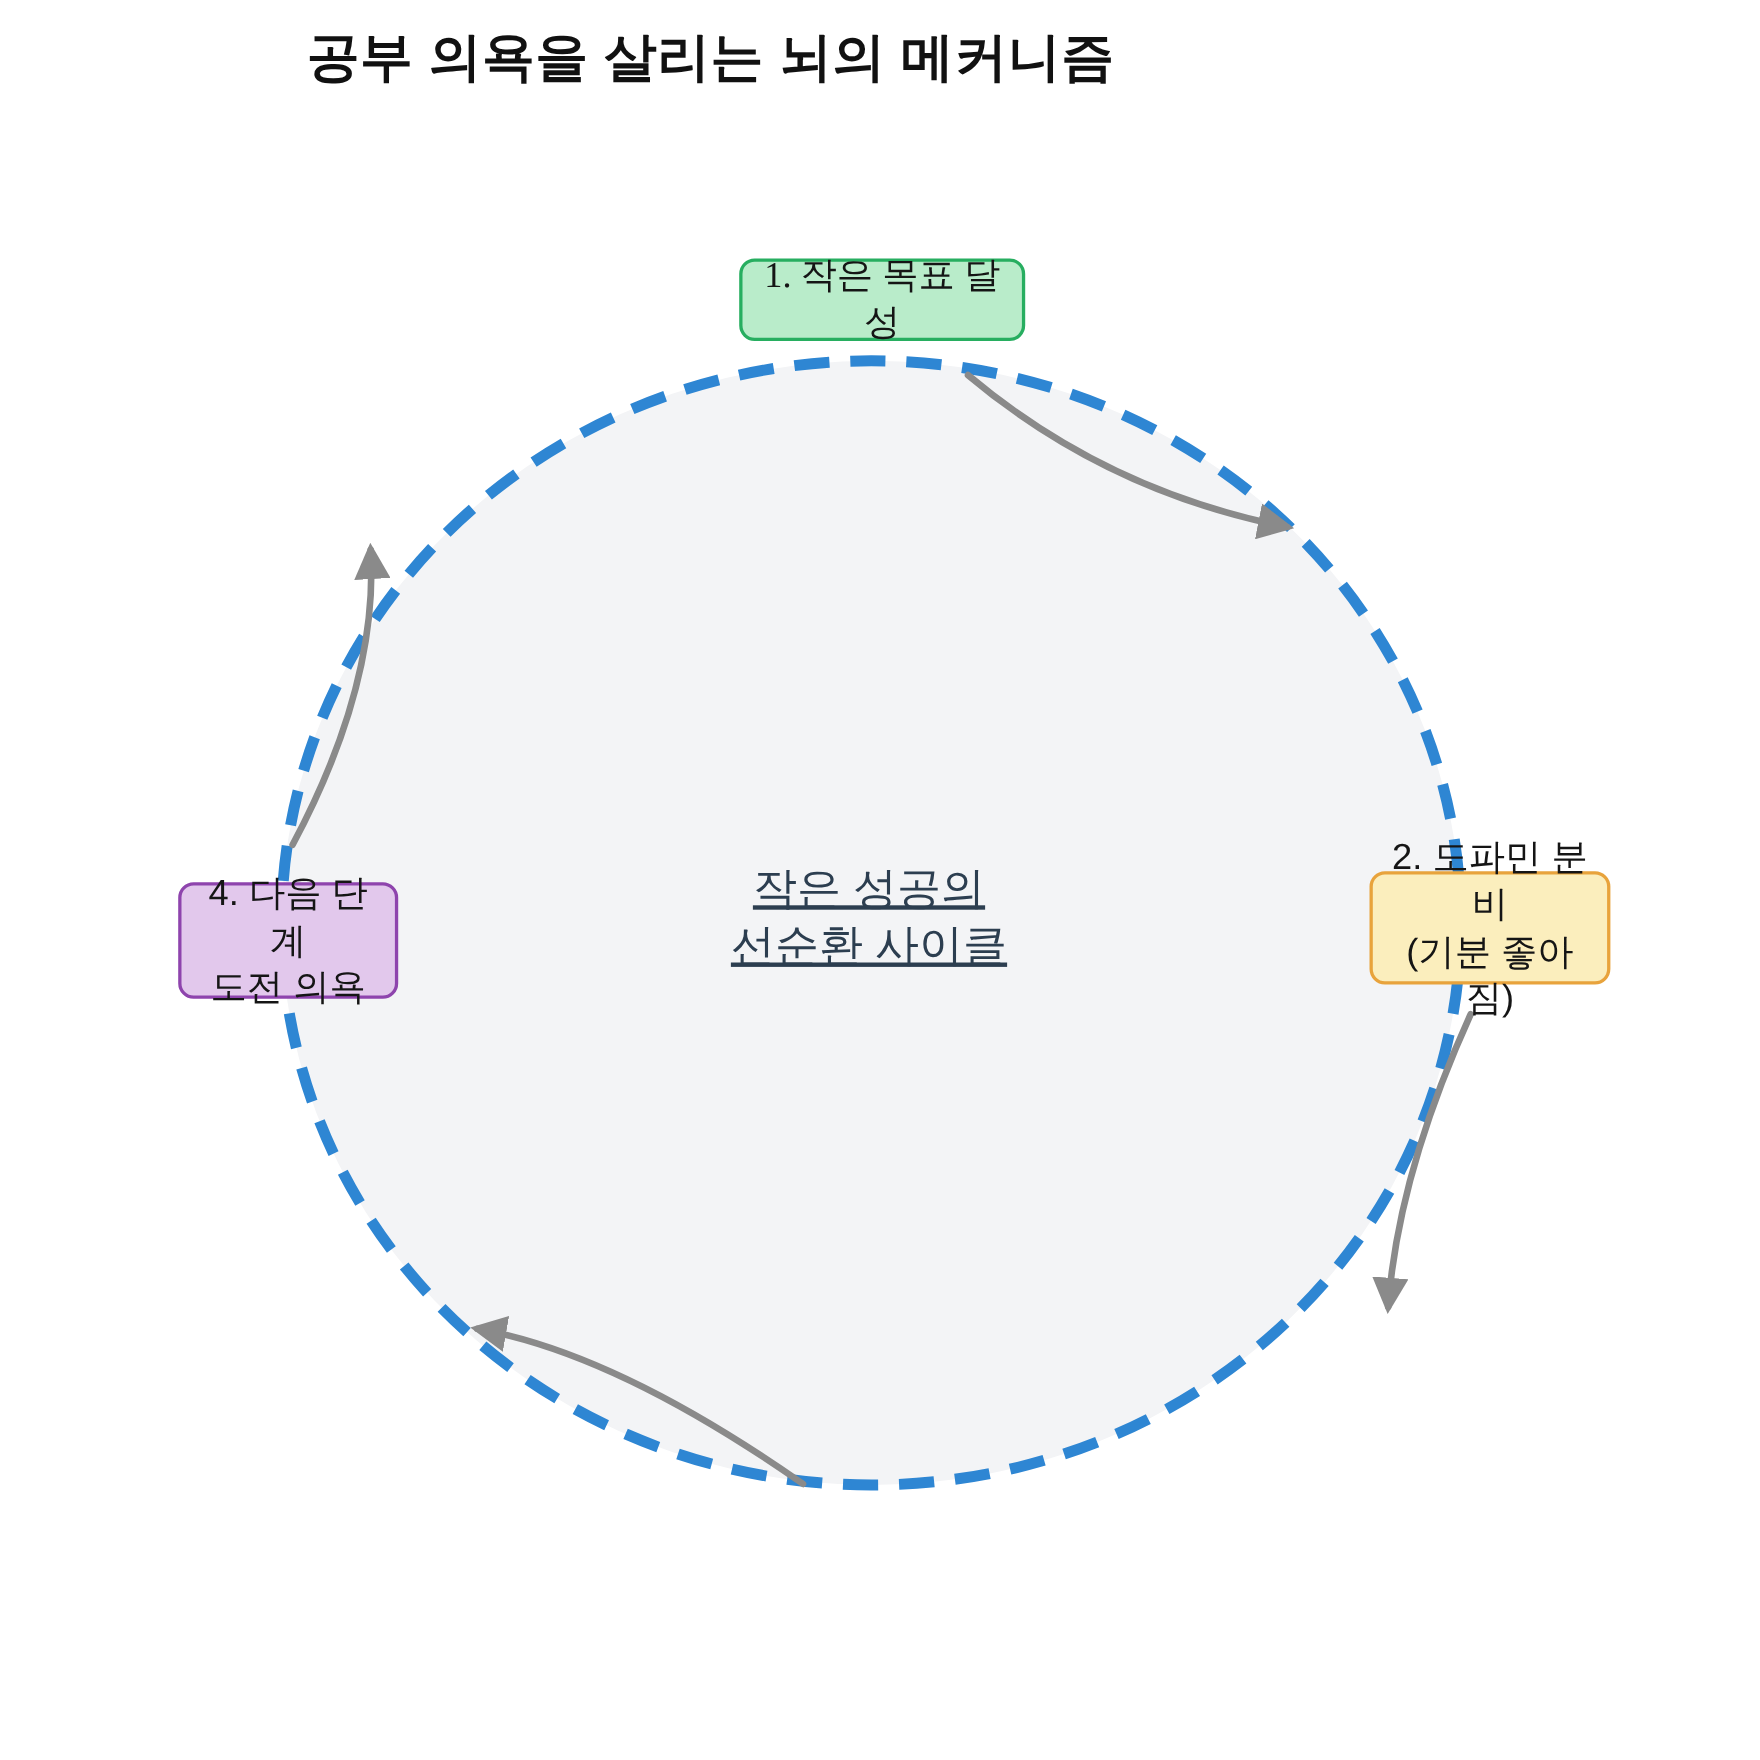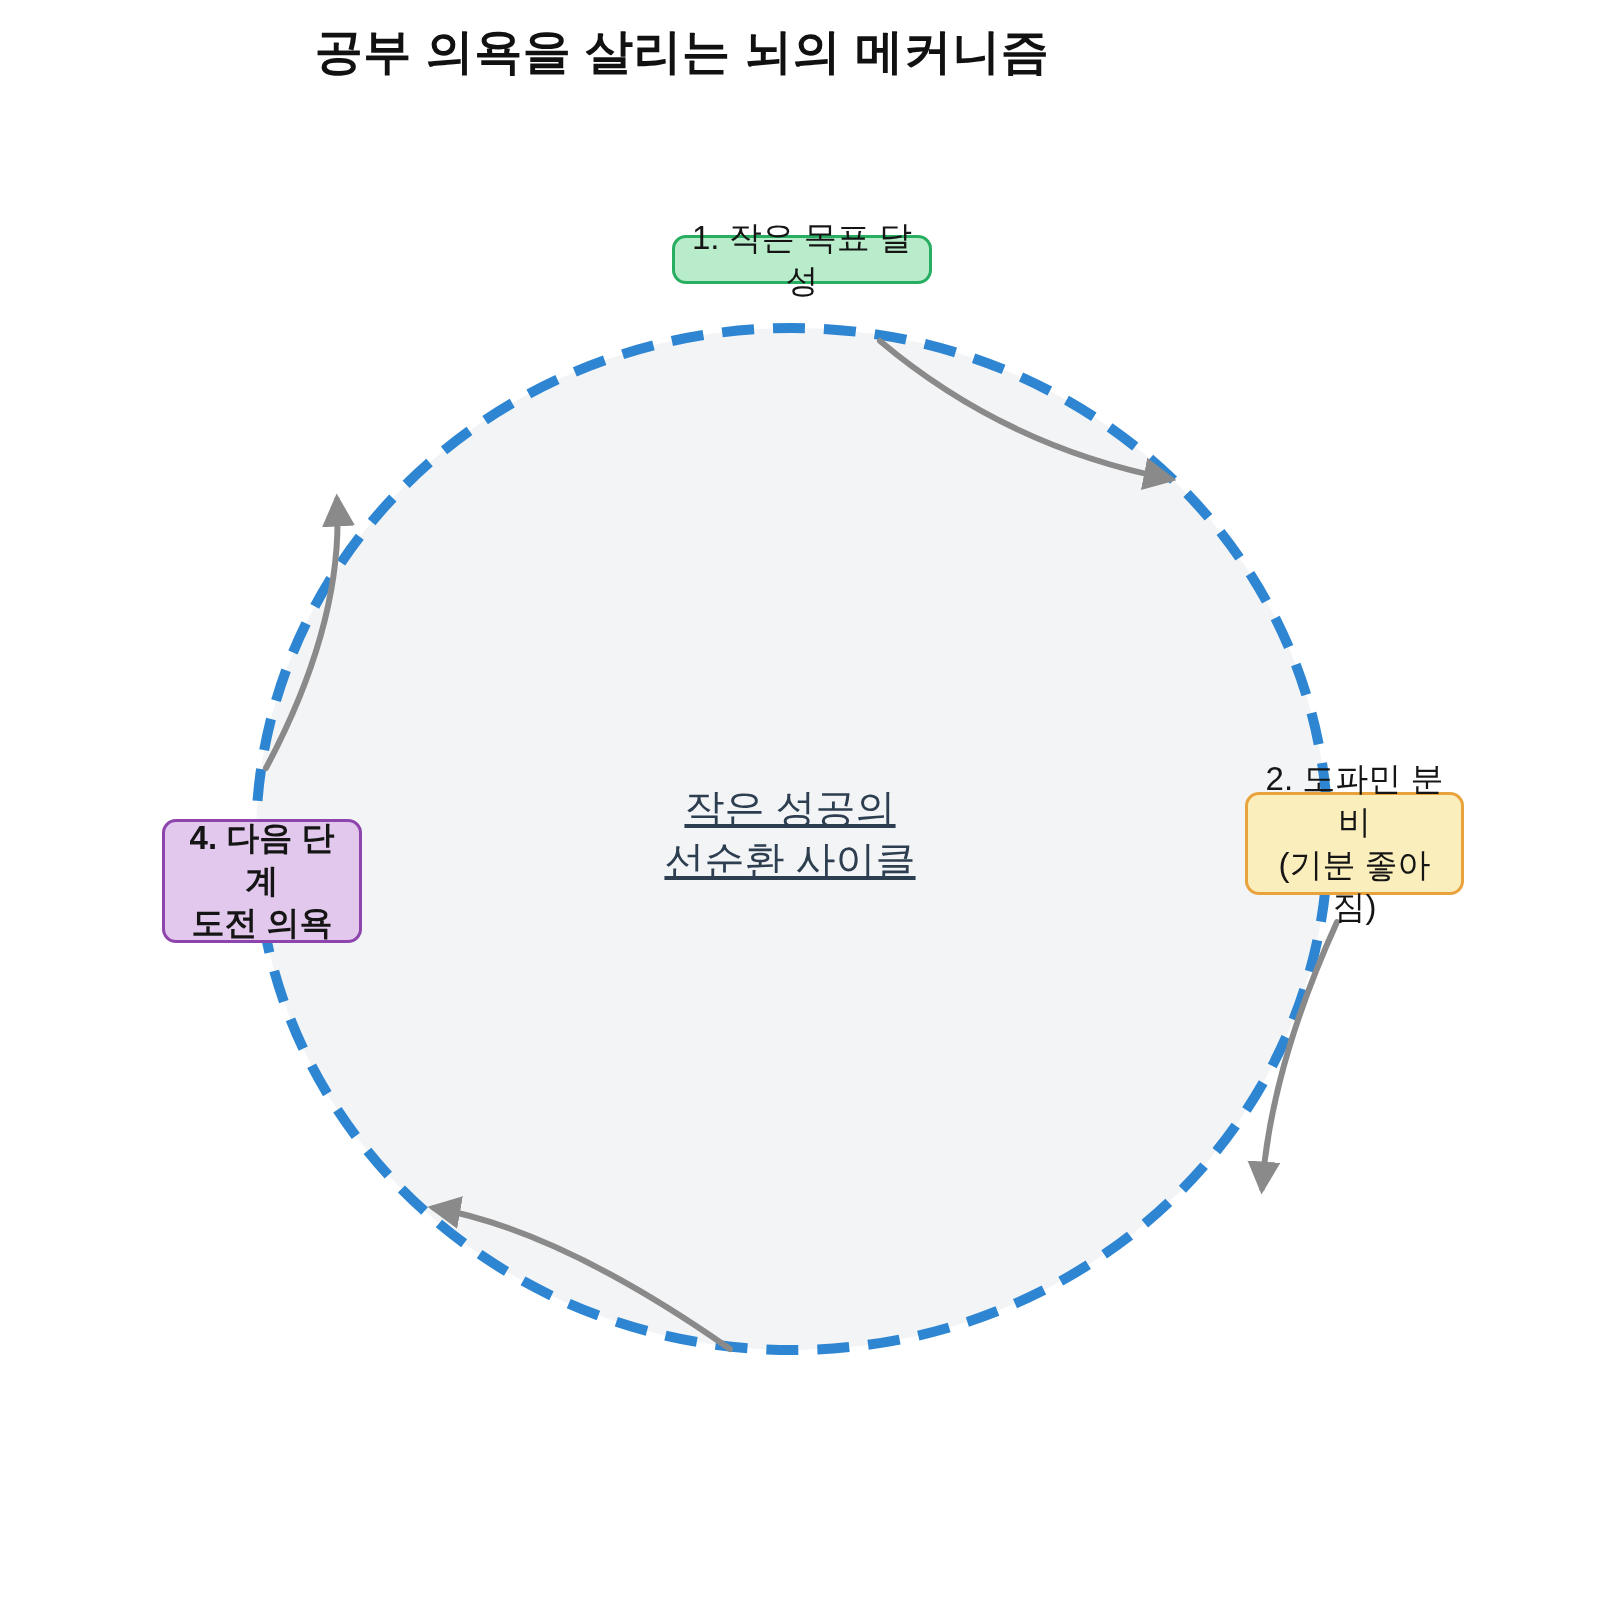--- a/index.html
+++ b/index.html
@@ -9,36 +9,35 @@
     font-family:"Liberation Sans","DejaVu Sans",sans-serif;
     position:relative;
     overflow:hidden;
   }
   .stage{position:absolute;inset:0;width:1600px;height:1600px;}
   .title{
     position:absolute;left:0;top:20px;width:1292px;
     text-align:center;
     font-size:48px;font-weight:600;color:#111111;
     letter-spacing:0.5px;
-    padding-left:36px;
   }
   svg.diagram{position:absolute;left:0;top:0;width:1600px;height:1600px;}
   .node{
     position:absolute;box-sizing:border-box;
     border:3px solid;border-radius:14px;
     display:flex;align-items:center;justify-content:center;
     text-align:center;
     font-size:33px;color:#151515;line-height:1.3;
     white-space:pre-line;
     padding:4px 10px;
   }
-  .node-1{left:672px;top:235px;width:260px;height:49px;}
+  .node-1{left:672px;top:235px;width:260px;height:75px;font-family:Liberation Serif, serif;}
   .node-2{left:1225px;top:792px;width:219px;height:103px;}
   .node-3{left:625px;top:1392px;width:350px;height:66px;}
-  .node-4{left:162px;top:819px;width:200px;height:124px;font-weight:bold;}
+  .node-4{left:162px;top:802px;width:200px;height:106px;}
   .center-label{
     position:absolute;left:590px;top:782px;width:400px;
     text-align:center;
     font-size:40px;line-height:1.3;color:#2c3e50;
     white-space:pre-line;
   }
 </style>
 </head>
 <body>
 

